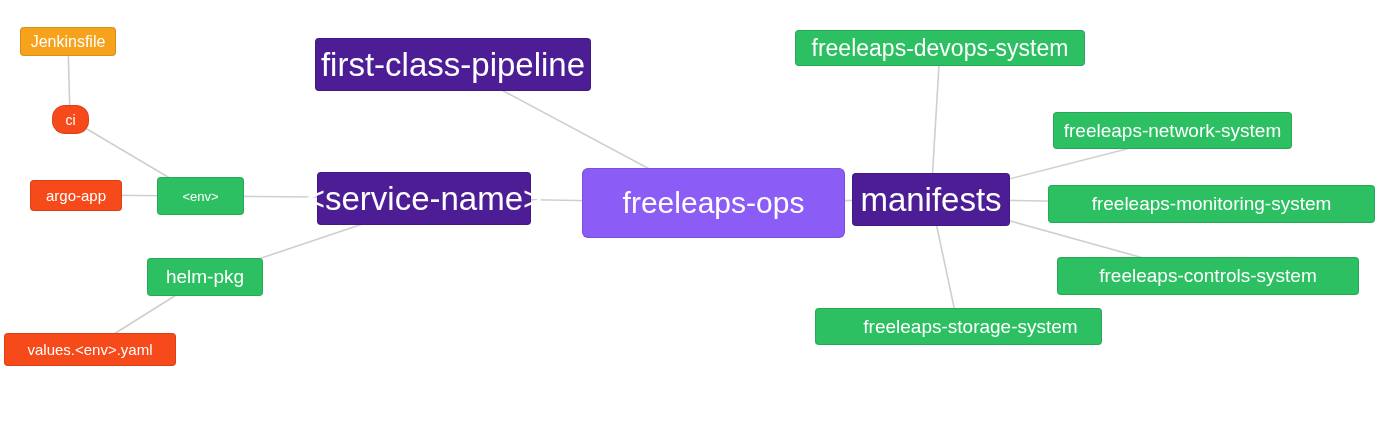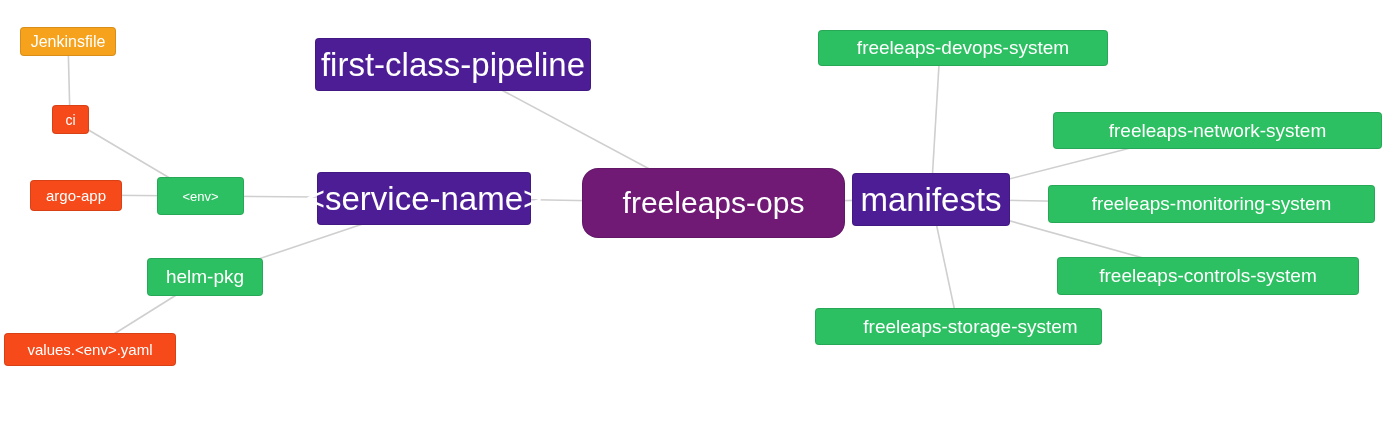--- a/index.html
+++ b/index.html
@@ -26,38 +26,38 @@
       display: flex;
       align-items: center;
       justify-content: center;
       color: #ffffff;
       border-radius: 4px;
       white-space: nowrap;
       box-sizing: border-box;
       border: 1px solid rgba(0,0,0,0.12);
       cursor: default;
     }
-    .node--root   { background: #701a75; font-size: 30px; border-radius: 16px; }
+    .node--root   { background: #8b5cf6; font-size: 30px; border-radius: 6px; }
     .node--blue   { background: #4c1d95; font-size: 33px; }
     .node--green  { background: #2dc062; }
     .node--red    { background: #f64a1a; }
     .node--orange { background: #f6a21c; }
 
     #n-jenkinsfile          { left: 20px;   top: 27px;  width: 96px;  height: 29px; font-size: 16px; }
-    #n-ci                   { left: 52px;   top: 105px; width: 37px;  height: 29px; font-size: 14px; }
+    #n-ci                   { left: 52px;   top: 105px; width: 37px;  height: 29px; font-size: 14px; border-radius: 13px; }
     #n-argo-app             { left: 30px;   top: 180px; width: 92px;  height: 31px; font-size: 15px; }
     #n-env                  { left: 157px;  top: 177px; width: 87px;  height: 38px; font-size: 13px; }
     #n-helm-pkg             { left: 147px;  top: 258px; width: 116px; height: 38px; font-size: 19px; }
     #n-values-env-yaml      { left: 4px;    top: 333px; width: 172px; height: 33px; font-size: 15px; }
     #n-first-class-pipeline { left: 315px;  top: 38px;  width: 276px; height: 53px; }
     #n-service-name         { left: 317px;  top: 172px; width: 214px; height: 53px; }
     #n-freeleaps-ops        { left: 582px;  top: 168px; width: 263px; height: 70px; }
     #n-manifests            { left: 852px;  top: 173px; width: 158px; height: 53px; }
-    #n-devops-system        { left: 795px;  top: 30px;  width: 290px; height: 36px; font-size: 19px; margin-left: 23px; }
-    #n-network-system       { left: 1053px; top: 112px; width: 329px; height: 37px; font-size: 19px; }
+    #n-devops-system        { left: 795px;  top: 30px;  width: 290px; height: 36px; font-size: 23px; }
+    #n-network-system       { left: 1053px; top: 112px; width: 239px; height: 37px; font-size: 19px; }
     #n-monitoring-system    { left: 1048px; top: 185px; width: 327px; height: 38px; font-size: 19px; }
     #n-controls-system      { left: 1057px; top: 257px; width: 302px; height: 38px; font-size: 19px; }
     #n-storage-system       { left: 815px;  top: 308px; width: 287px; height: 37px; font-size: 19px; padding-left: 24px; }
   </style>
 </head>
 <body>
 
 <div class="canvas">
 
   <svg class="edges" width="1390" height="421" viewBox="0 0 1390 421">

